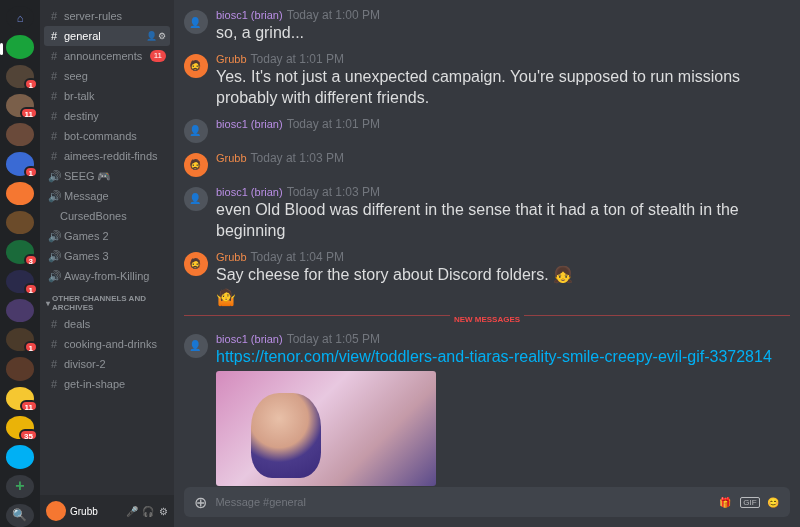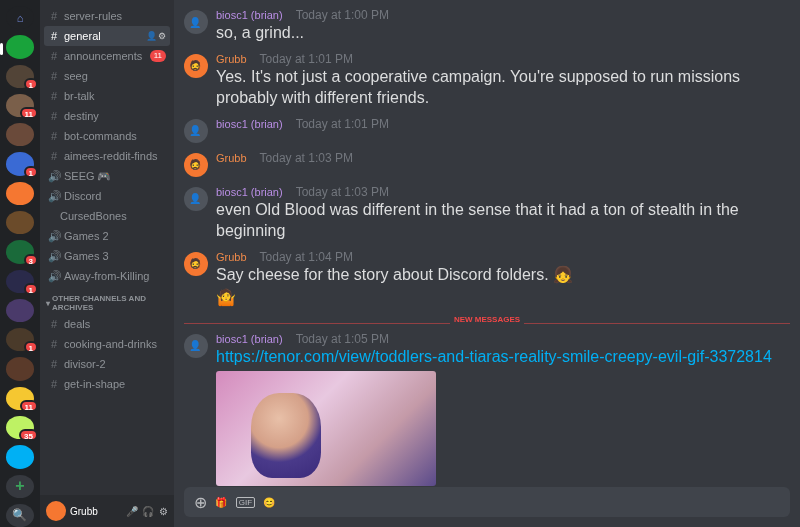--- a/index.html
+++ b/index.html
@@ -27,29 +27,29 @@
 .user-name{flex:1;font-size:10px;color:#fff}
 .ua-icon{color:#b9bbbe;font-size:10px;cursor:pointer}
 
 .main{flex:1;display:flex;flex-direction:column;background:#36393f;min-width:0}
 .messages{flex:1;overflow-y:auto;padding:4px 10px 0 10px}
 .msg{display:flex;gap:8px;padding:4px 0}
 .avatar{width:24px;height:24px;border-radius:50%;flex:0 0 24px;margin-top:2px;display:flex;align-items:center;justify-content:center;font-size:10px}
 .avatar.grubb{background:#f57731}
 .avatar.biosc{background:#4f545c}
 .msg-body{flex:1;min-width:0}
-.msg-header{display:flex;align-items:baseline;gap:13px}
+.msg-header{display:flex;align-items:baseline;gap:4px}
 .username{font-size:11px;font-weight:500;cursor:pointer}
 .u-grubb{color:#ef8a4a}
 .u-biosc{color:#b98ee4}
 .timestamp{font-size:12px;color:#72767d}
 .msg-text{font-size:16px;color:#dcddde;line-height:1.35;word-wrap:break-word}
 .msg-text a,.link{color:#00b0f4;text-decoration:none}
 .emoji{font-size:16px}
-.divider{display:flex;align-items:flex-end;margin:4px 0;position:relative}
+.divider{display:flex;align-items:flex-start;margin:4px 0;position:relative}
 .divider::before{content:"";flex:1;height:1px;background:#f04747;opacity:.5}
 .divider::after{content:"";flex:1;height:1px;background:#f04747;opacity:.5}
 .divider-label{font-size:8px;color:#f04747;padding:0 4px;font-weight:600}
 .embed-img{width:220px;height:115px;border-radius:3px;margin-top:4px;background:linear-gradient(135deg,#d48bbd 0%,#e8c8e0 40%,#c49aa8 70%,#5a4a8a 100%);position:relative;overflow:hidden}
 .embed-img::after{content:"";position:absolute;left:35px;bottom:8px;width:70px;height:85px;border-radius:40% 40% 30% 30%;background:radial-gradient(circle at 40% 30%,#e8c0a8 0%,#d4a088 40%,#4a3a8a 60%,#3a2a7a 100%)}
 .input-area{padding:0 10px 10px 10px}
 .input-box{background:#40444b;border-radius:6px;display:flex;align-items:center;padding:0 10px;height:30px;gap:8px}
 .input-plus{color:#b9bbbe;font-size:16px;cursor:pointer}
 .input-field{flex:1;background:none;border:none;color:#dcddde;font-size:11px;outline:none}
 .input-field::placeholder{color:#72767d}
@@ -85,21 +85,21 @@
         <div class="badge">1</div>
       </div>
       <div class="server-pill" style="background: rgb(74, 58, 106);"></div>
       <div class="server-pill" style="background: rgb(74, 58, 42);">
         <div class="badge">1</div>
       </div>
       <div class="server-pill" style="background: rgb(90, 58, 42);"></div>
       <div class="server-pill" style="background: rgb(245, 199, 49);">
         <div class="badge">11</div>
       </div>
-      <div class="server-pill" style="background: #bef264;">
+      <div class="server-pill" style="background: #eab308;">
         <div class="badge">35</div>
       </div>
       <div class="server-pill" style="background: rgb(0, 176, 244);"></div>
       <div class="server-pill icon">+</div>
       <div class="server-pill icon" style="font-size: 12px;">🔍</div>
     </div>
 
   <div class="channels">
     <div class="channel-list" id="channel-list">
         <div class="channel">
@@ -135,21 +135,21 @@
         <div class="channel">
           <span class="ch-icon">#</span>
           <span class="ch-name">aimees-reddit-finds</span>
         </div>
         <div class="channel">
           <span class="ch-icon">🔊</span>
           <span class="ch-name">SEEG  🎮</span>
         </div>
         <div class="channel">
           <span class="ch-icon">🔊</span>
-          <span class="ch-name">Discord</span>
+          <span class="ch-name">Message</span>
         </div>
         <div class="channel" style="padding-left: 16px;">
           <span class="ch-name">   CursedBones</span>
         </div>
         <div class="channel">
           <span class="ch-icon">🔊</span>
           <span class="ch-name">Games 2</span>
         </div>
         <div class="channel">
           <span class="ch-icon">🔊</span>
@@ -201,21 +201,21 @@
             <div class="msg-text">so, a grind...</div>
           </div>
         </div>
         <div class="msg">
           <div class="avatar grubb">🧔</div>
           <div class="msg-body">
             <div class="msg-header">
               <span class="username u-grubb">Grubb</span>
               <span class="timestamp">Today at 1:01 PM</span>
             </div>
-            <div class="msg-text">Yes. It's not just a cooperative campaign. You're supposed to run missions probably with different friends.</div>
+            <div class="msg-text">Yes. It's not just a unexpected campaign. You're supposed to run missions probably with different friends.</div>
           </div>
         </div>
         <div class="msg">
           <div class="avatar biosc">👤</div>
           <div class="msg-body">
             <div class="msg-header">
               <span class="username u-biosc">biosc1 (brian)</span>
               <span class="timestamp">Today at 1:01 PM</span>
             </div>
           </div>
@@ -261,20 +261,21 @@
               <span class="timestamp">Today at 1:05 PM</span>
             </div>
             <div class="msg-text"><a class="link">https://tenor.com/view/toddlers-and-tiaras-reality-smile-creepy-evil-gif-3372814</a></div>
             <div class="embed-img"></div>
           </div>
         </div>
       </div>
     <div class="input-area">
       <div class="input-box">
         <span class="input-plus">⊕</span>
+        <input class="input-field" placeholder="Message #general" style="">
         <div class="input-icons">
           <span>🎁</span>
           <span style="font-size:8px;border:1px solid #b9bbbe;padding:0 2px;border-radius:2px">GIF</span>
           <span>😊</span>
         </div>
       </div>
     </div>
   </div>
 </div>
 

